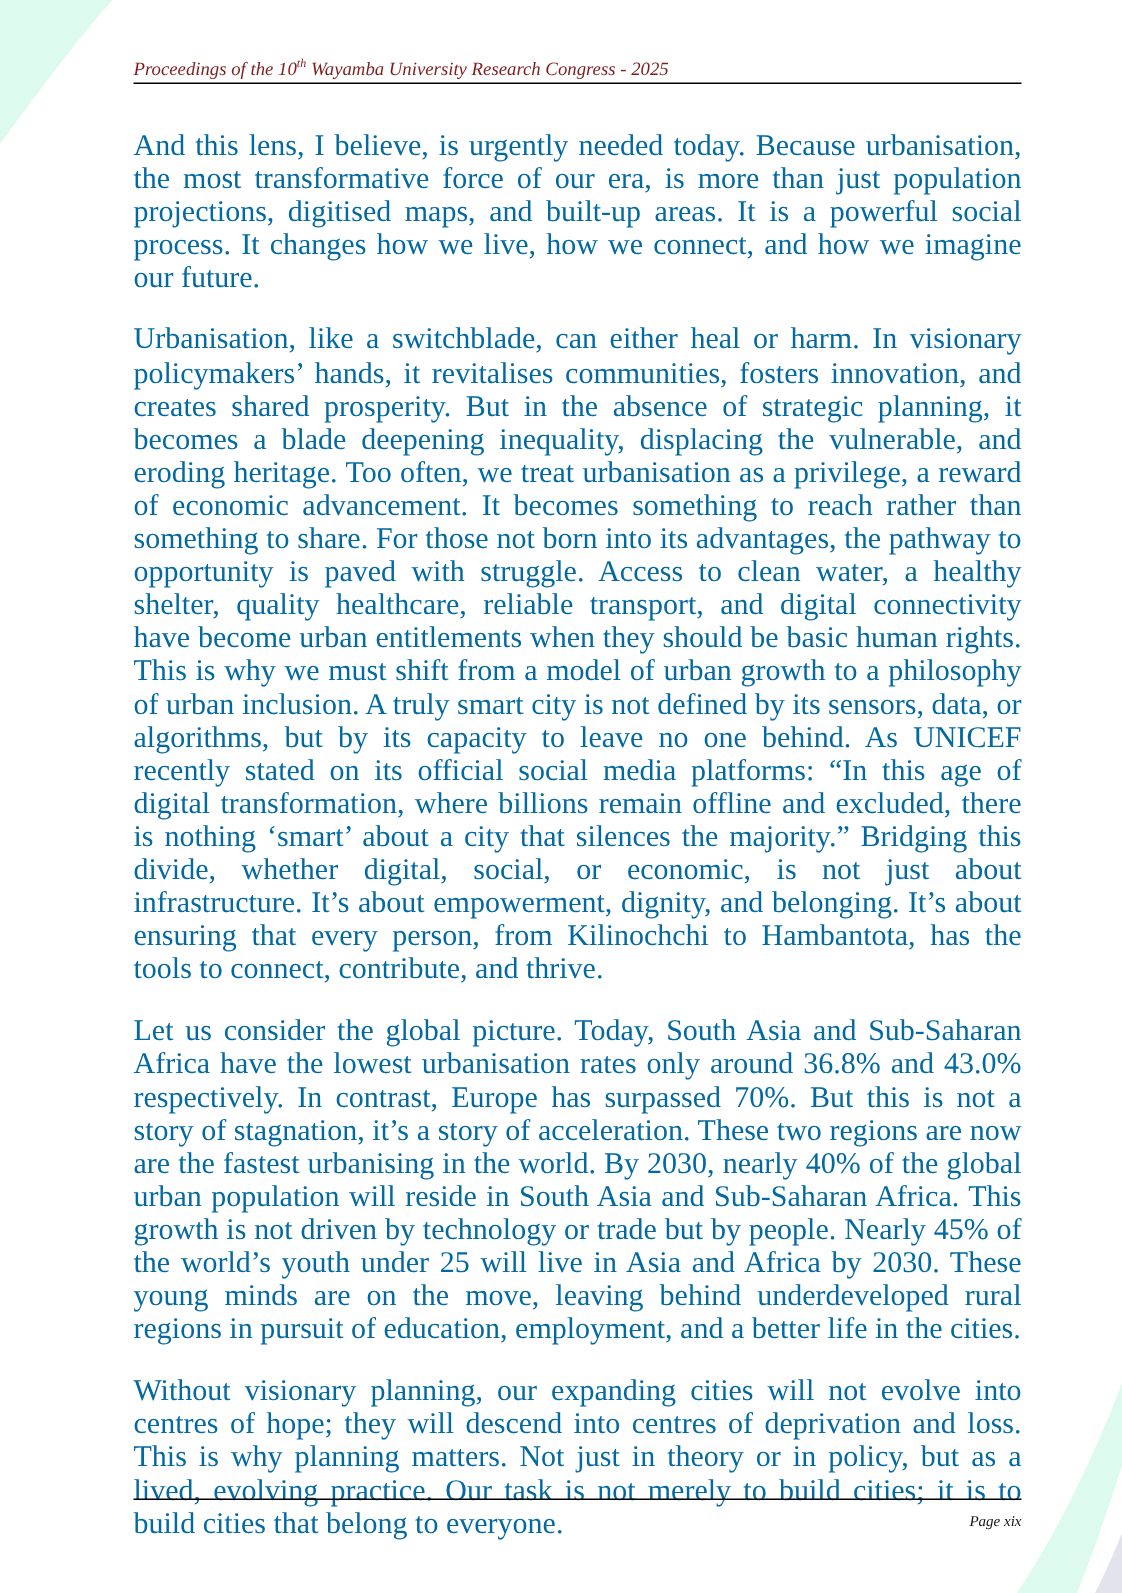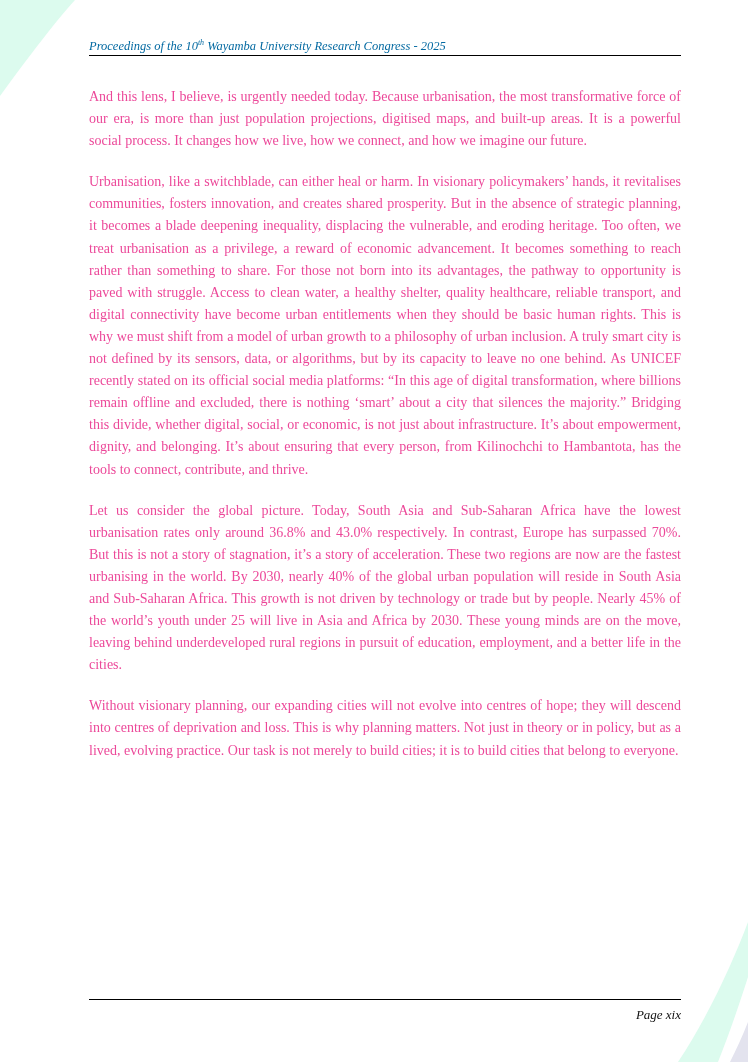--- a/index.html
+++ b/index.html
@@ -34,21 +34,21 @@
     .header {
       position: absolute;
       left: 89px;
       top: 37px;
       width: 592px;
       height: 20px;
       font-family: "Liberation Serif", "DejaVu Serif", serif;
       font-style: italic;
       font-size: 12.5px;
       line-height: 18px;
-      color: #0369a1;
+      color: #7f1d1d;
       white-space: nowrap;
     }
     .header sup {
       font-size: 8px;
       line-height: 0;
       vertical-align: super;
     }
     .header-rule {
       position: absolute;
       left: 89px;
@@ -59,41 +59,41 @@
     }
     .content {
       position: absolute;
       left: 89px;
       top: 86px;
       width: 592px;
     }
     .para {
       margin: 0 0 19px 0;
       font-family: "Liberation Serif", "DejaVu Serif", serif;
-      font-size: 14px;
+      font-size: 20px;
       line-height: 22.1px;
       text-align: justify;
       hyphens: auto;
-      color: #ec4899;
+      color: #0369a1;
     }
     .footer-rule {
       position: absolute;
       left: 89px;
       top: 999px;
       width: 592px;
       height: 0;
       border-top: 1.6px solid #000;
     }
     .footer {
       position: absolute;
       right: 67px;
       top: 1006px;
       font-family: "Liberation Serif", "DejaVu Serif", serif;
       font-style: italic;
-      font-size: 13px;
+      font-size: 10px;
       line-height: 18px;
       color: #111;
     }
   </style>
 </head>
 <body>
 
 <svg class="deco deco-top-left" viewBox="0 0 90 110" xmlns="http://www.w3.org/2000/svg">
   <path d="M0 0 L75 0 C 55 22, 30 55, 0 96 Z" fill="#dcfbee"></path>
 </svg>

